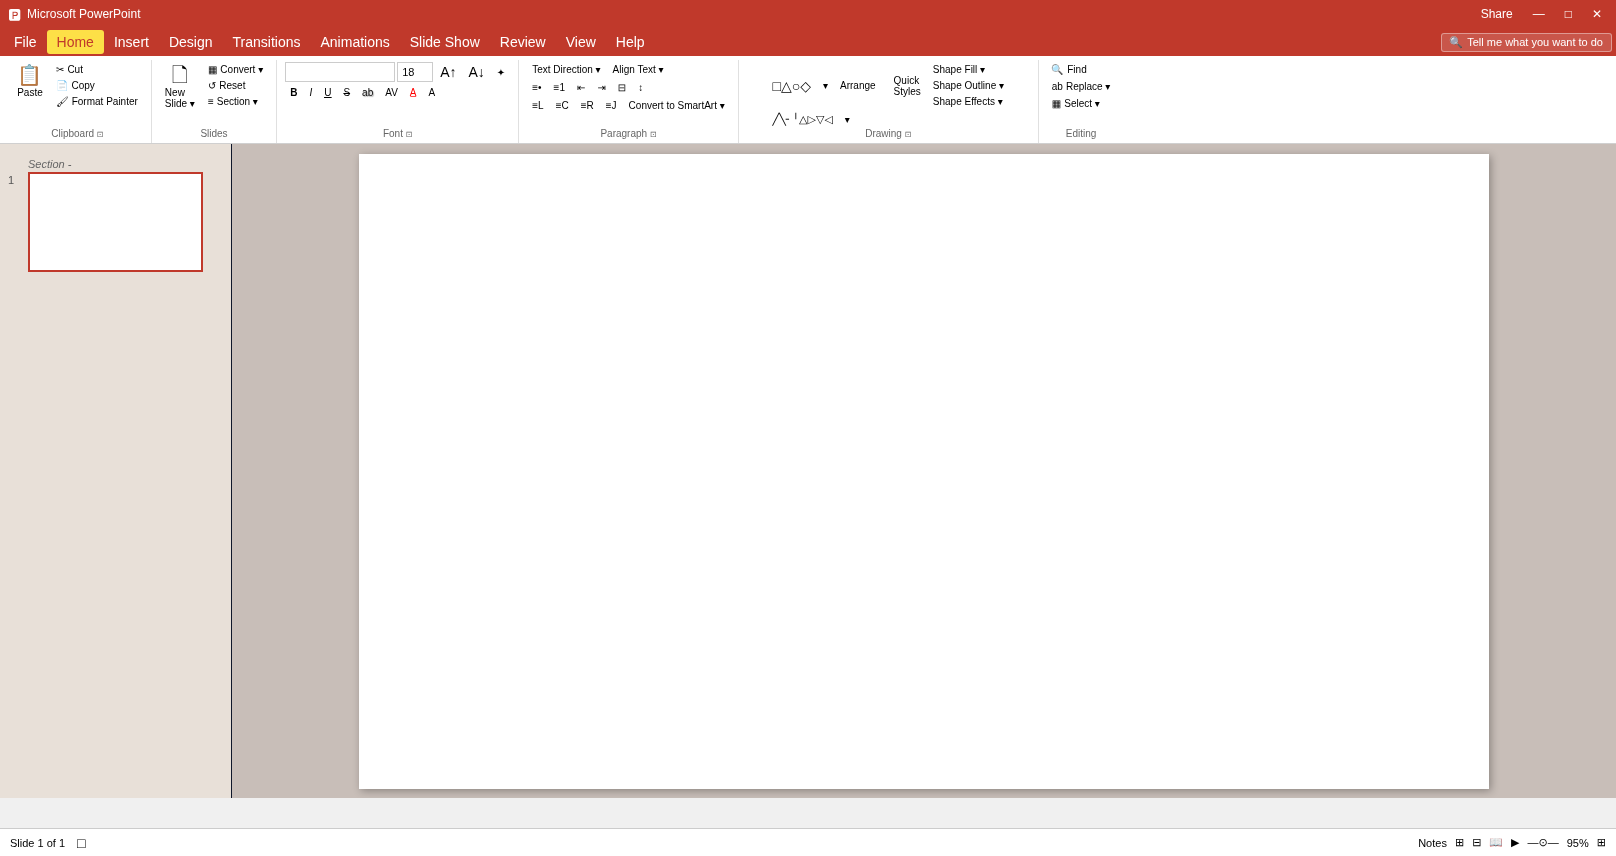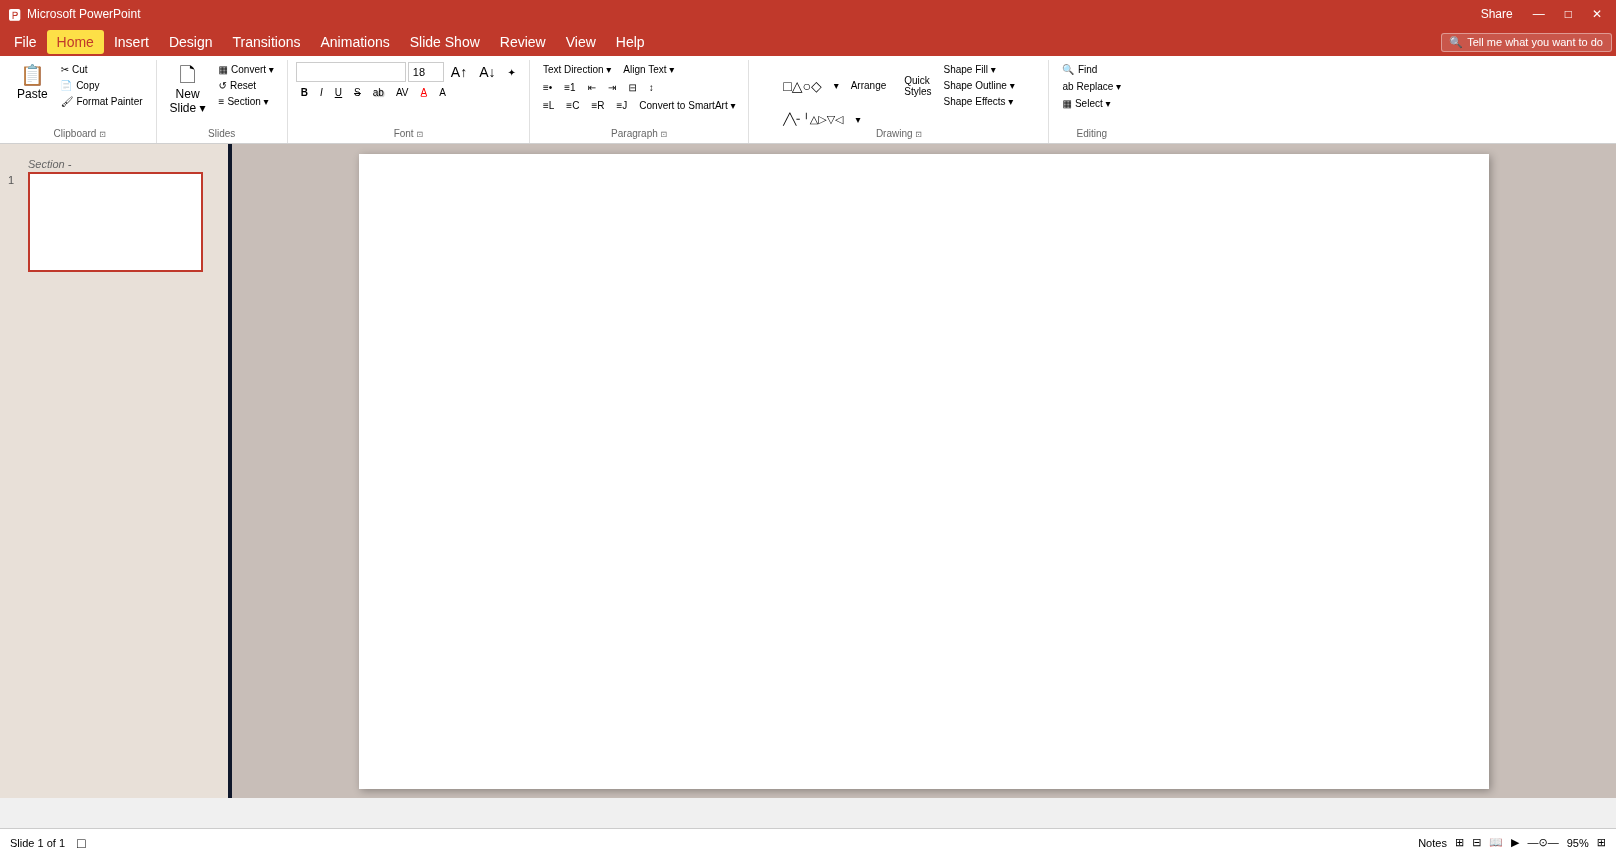--- a/index.html
+++ b/index.html
@@ -88,21 +88,21 @@
       align-items: center;
       cursor: pointer;
       padding: 2px 4px;
       border-radius: 3px;
       font-size: 10px;
       min-width: 36px;
       gap: 2px;
       border: 1px solid transparent;
     }
     .ribbon-btn-icon { font-size: 20px; line-height: 1; }
-    .ribbon-btn-label { font-size: 12px; text-align: center; }
+    .ribbon-btn-label { font-size: 10px; }
     .ribbon-btn-sm {
       display: flex;
       align-items: center;
       cursor: pointer;
       padding: 1px 4px;
       border-radius: 2px;
       font-size: 10px;
       gap: 3px;
       border: 1px solid transparent;
       white-space: nowrap;
@@ -150,21 +150,21 @@
       background: #d0c8c0;
       overflow: hidden;
     }
 
     
     .slide-panel {
       width: 232px;
       background: #e8e0d8;
       overflow-y: auto;
       padding: 10px 8px;
-      border-right: 4px solid #0f172a;
+      border-right: 1px solid #0f172a;
     }
     .slide-panel-item {
       display: flex;
       align-items: flex-start;
       gap: 6px;
       margin-bottom: 8px;
     }
     .slide-number {
       font-size: 11px;
       color: #555;

